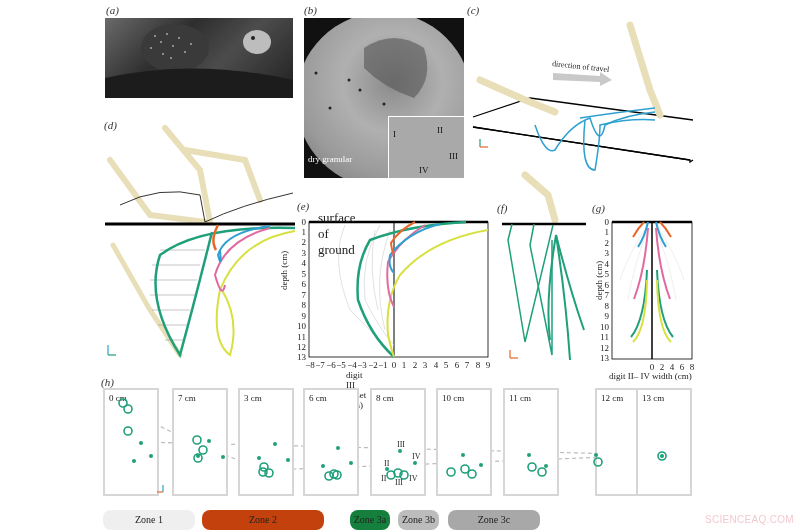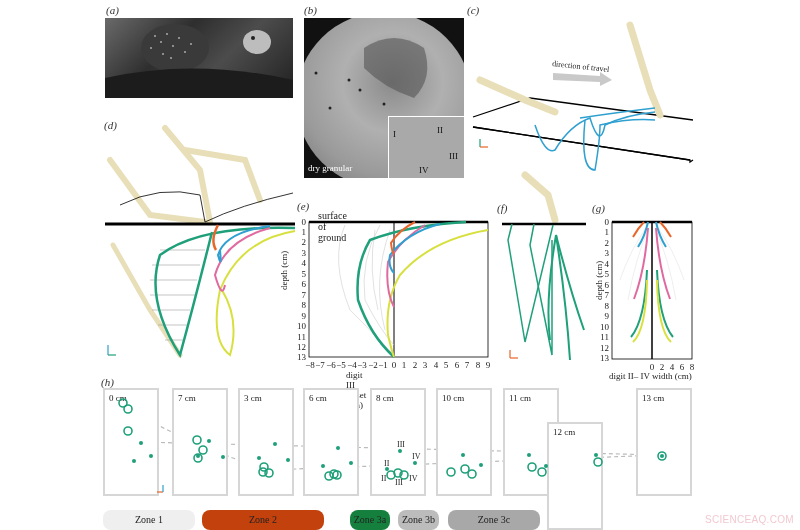--- a/index.html
+++ b/index.html
@@ -63,21 +63,21 @@
         <circle cx="26" cy="90" r="1.5"></circle>
         <circle cx="80" cy="86" r="1.5"></circle>
       </g>
   </svg>
   <div class="inset-b">
     <span class="inset-lbl" style="left:4px;top:12px;">I</span>
     <span class="inset-lbl" style="left:48px;top:8px;">II</span>
     <span class="inset-lbl" style="left:60px;top:34px;">III</span>
     <span class="inset-lbl" style="left:30px;top:48px;">IV</span>
   </div>
-  <span class="xtext" style="left:4px;top:136px;margin-top:9px;">dry granular</span>
+  <span class="xtext" style="left:4px;top:136px;">dry granular</span>
 </div>
 
 <svg class="svg-layer" width="800" height="530">
 
   <g>
     <polyline points="473,117 530,98 693,120" fill="none" stroke="#000" stroke-width="1.3"></polyline>
     <polyline points="473,127 690,160 690,162 693,160" fill="none" stroke="#000" stroke-width="1.3"></polyline>
     <line x1="473" y1="127" x2="690" y2="160" stroke="#000" stroke-width="1.3"></line>
     <polygon points="553,73 600,76 600,72 612,80 600,86 600,82 553,80" fill="#c9c9c9"></polygon>
     <path d="M480 80 L525 100 L555 112" stroke="#e8dfb8" stroke-width="7" fill="none" stroke-linecap="round"></path>
@@ -165,21 +165,21 @@
     <path d="M657 280 Q658 330 671 342" stroke="#d8e040" stroke-width="2" fill="none"></path>
   </g>
 
   <g stroke="#bbb" stroke-width="1.2" stroke-dasharray="4,3" fill="none">
     <path d="M130 410 Q200 450 270 470 L660 455"></path>
     <path d="M140 442 L660 455"></path>
   </g>
 </svg>
 
 <div class="abs" style="left:0;top:0;">
-  <span class="abs" style="left:318px;top:210px;font-size:10px;">surface of ground</span>
+  <span class="abs" style="left:318px;top:210px;font-size:13px;">surface of ground</span>
   <span class="abs" style="left:346px;top:370px;font-size:9px;">digit III offset (cm)</span>
   <span class="abs" style="left:279px;top:290px;font-size:9px;transform:rotate(-90deg);transform-origin:left top;white-space:nowrap;">depth (cm)</span>
 </div>
 <svg class="svg-layer" width="800" height="530">
   <g class="tick" text-anchor="end">
     <text x="306" y="225">0</text>
       <text x="306" y="235">1</text>
       <text x="306" y="245">2</text>
       <text x="306" y="256">3</text>
       <text x="306" y="266">4</text>
@@ -257,21 +257,21 @@
   </div>
 <div class="hpanel" style="left:370px;padding-left:43px;">
     <span class="t">8 cm</span>
   </div>
 <div class="hpanel" style="left:436px;">
     <span class="t">10 cm</span>
   </div>
 <div class="hpanel" style="left:503px;">
     <span class="t">11 cm</span>
   </div>
-<div class="hpanel" style="left:547px;margin-top:34px;">
+<div class="hpanel" style="left:595px;">
     <span class="t">12 cm</span>
   </div>
 <div class="hpanel" style="left:636px;padding-left:40px;">
     <span class="t">13 cm</span>
   </div>
 
 <svg class="svg-layer" width="800" height="530">
   <g fill="none" stroke="#1fa07a" stroke-width="1.6">
     <circle cx="123" cy="403" r="4"></circle>
       <circle cx="128" cy="409" r="4"></circle>

